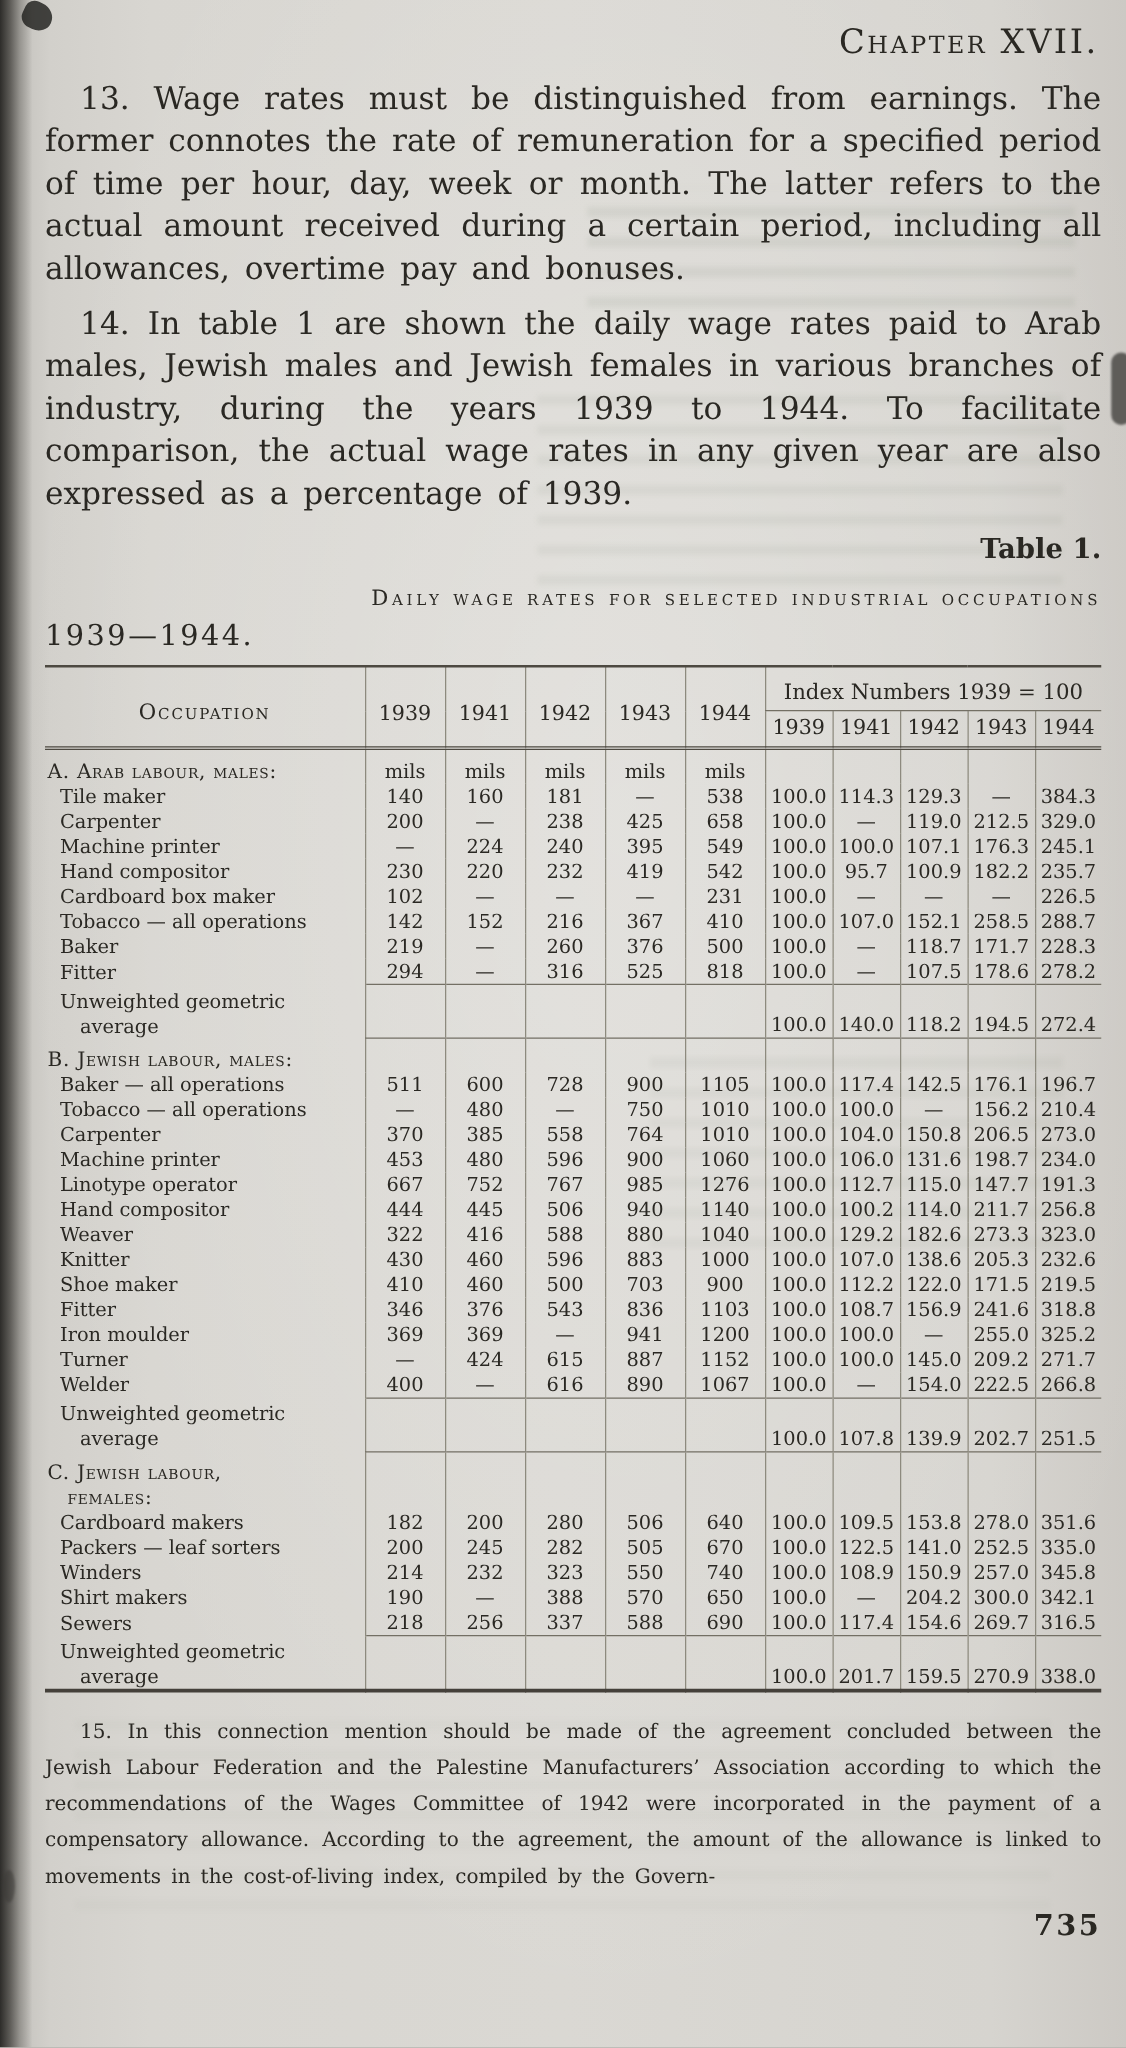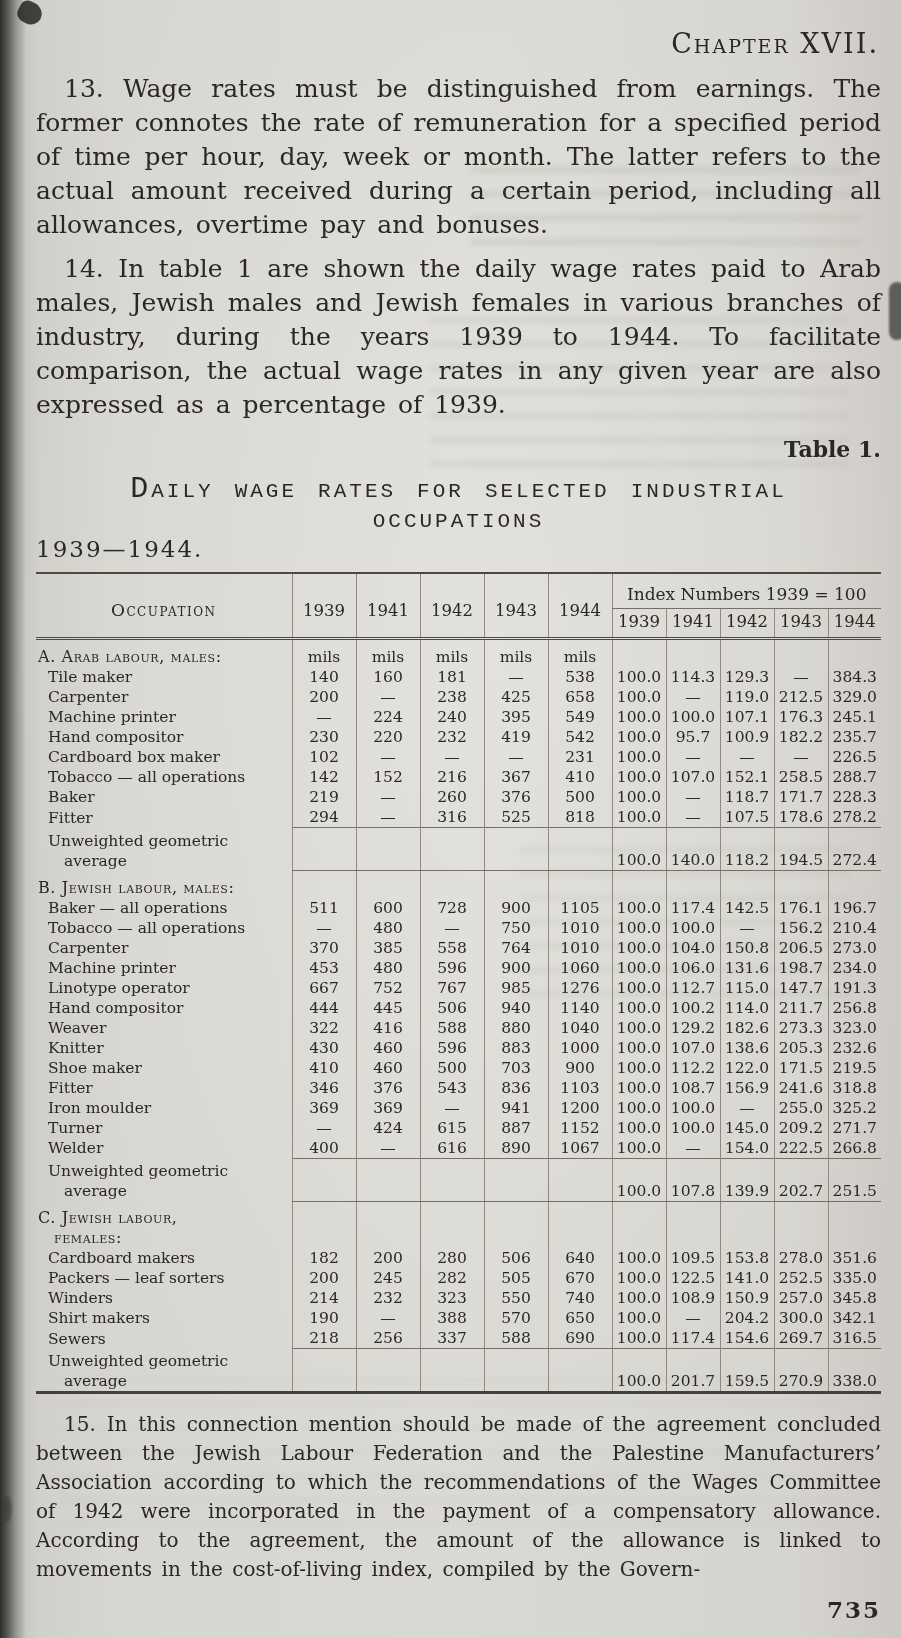--- a/index.html
+++ b/index.html
@@ -21,29 +21,29 @@
     background:#242320;opacity:.65;filter:blur(1px);}
   .edge-smudge-bottom{position:absolute;left:2px;top:1496px;width:10px;height:26px;border-radius:50%;
     background:#3a3835;opacity:.5;filter:blur(1px);}
   .bleed{position:absolute;opacity:.5;filter:blur(2.2px);pointer-events:none;
     background:repeating-linear-gradient(180deg, rgba(0,0,0,0) 0 16px, rgba(139,148,132,.28) 16px 24px);}
   .bleed.b1{left:470px;top:150px;width:390px;height:110px;}
   .bleed.b2{left:430px;top:300px;width:420px;height:170px;opacity:.38;}
   .bleed.b3{left:520px;top:830px;width:330px;height:180px;opacity:.3;}
   .bleed.b4{left:60px;top:1360px;width:780px;height:180px;opacity:.18;}
 
-  .content{position:absolute;left:36px;top:28px;width:845px;}
+  .content{position:absolute;left:36px;top:18px;width:845px;}
   .chapter{ text-align:right;font-variant:small-caps;font-size:27px;letter-spacing:2px;
     line-height:32px;margin:0 2px 12px 0;}
   p.body-par{font-size:25px;line-height:34px;margin:0 0 10px 0;text-align:justify;
     text-indent:28px;word-spacing:4px;}
-  p.body-par.tight{font-size:20px;line-height:29px;word-spacing:3px;margin-top:16px;}
+  p.body-par.tight{font-size:16px;line-height:29px;word-spacing:3px;margin-top:16px;}
 
   .table-label{text-align:right;font-weight:bold;font-size:22px;margin:14px 0 12px 0;}
-  .caption1{text-align:center;font-variant:small-caps;font-size:30px;letter-spacing:3px;line-height:30px;font-family:Liberation Mono, monospace;}
+  .caption1{text-align:right;font-variant:small-caps;font-size:17px;letter-spacing:3px;line-height:30px;}
   .caption2{text-align:left;font-size:23px;letter-spacing:2px;line-height:30px;margin-bottom:8px;}
 
   table.wage{border-collapse:collapse;width:845px;table-layout:fixed;
     border-top:2px solid #4d4941;border-bottom:3px solid #44403a;}
   table.wage th,table.wage td{font-weight:normal;overflow:hidden;white-space:nowrap;}
   thead{border-bottom:3px double #4d4941;}
   th.occ-h{font-variant:small-caps;font-size:17px;letter-spacing:1.5px;text-align:center;}
   th.year-h{font-size:16.5px;text-align:center;}
   th.idx-group{font-size:17px;text-align:center;border-bottom:1px solid #736f64;padding:19px 0 4px 0;}
   thead tr.r1 th{padding-top:10px;}

